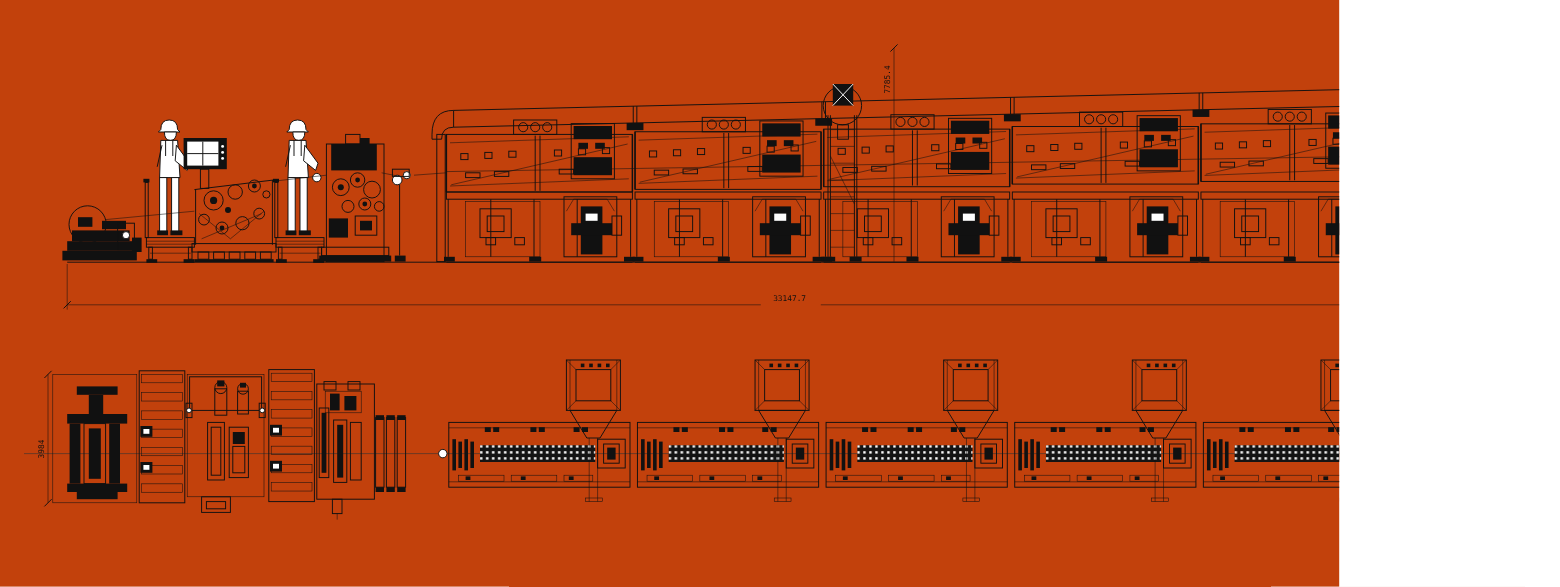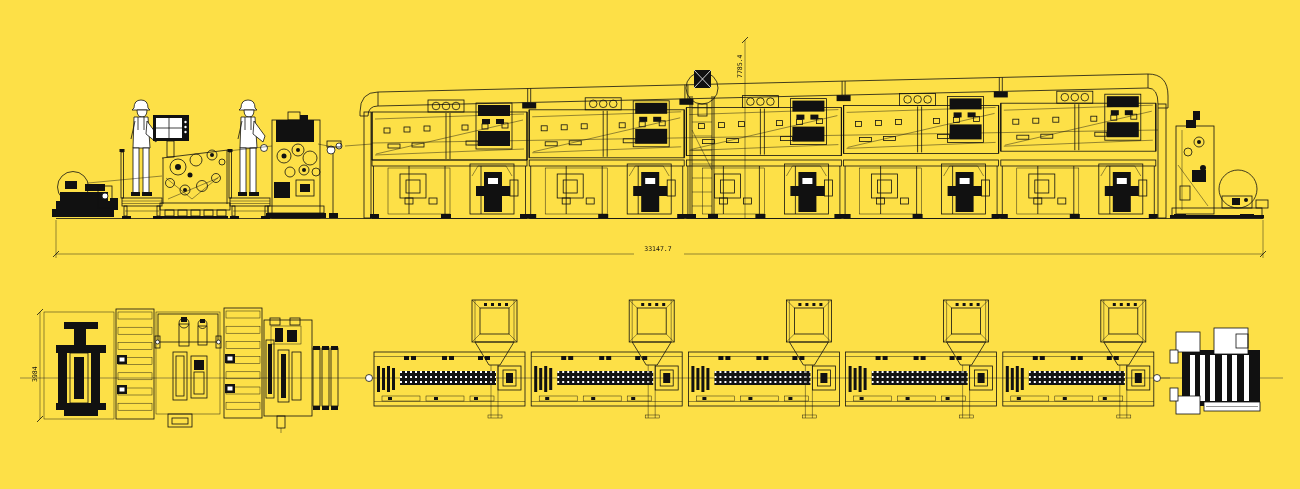--- a/index.html
+++ b/index.html
@@ -1,16 +1,16 @@
 <!DOCTYPE html>
 <html><head>
 <meta charset="utf-8">
 <style>
   html,body{margin:0;padding:0;background:#fff;}
-  .stage{position:relative;width:1300px;height:489px;background:#fde047;overflow:hidden;
+  .stage{position:relative;width:1116px;height:489px;background:#c2410c;overflow:hidden;
          font-family:"DejaVu Sans Mono", monospace;}
   svg{position:absolute;left:0;top:0;}
   .s {stroke:#111;fill:none;stroke-width:.8;}
   .s2{stroke:#111;fill:none;stroke-width:1.2;}
   .t {stroke:#111;fill:none;stroke-width:.45;}
   .f {fill:#111;stroke:none;}
   .w {fill:#fff;stroke:#111;stroke-width:.8;}
   .cl{stroke:#333;stroke-width:.5;fill:none;}
   .dim{font:6.5px "DejaVu Sans Mono",monospace;fill:#111;}
 </style>

